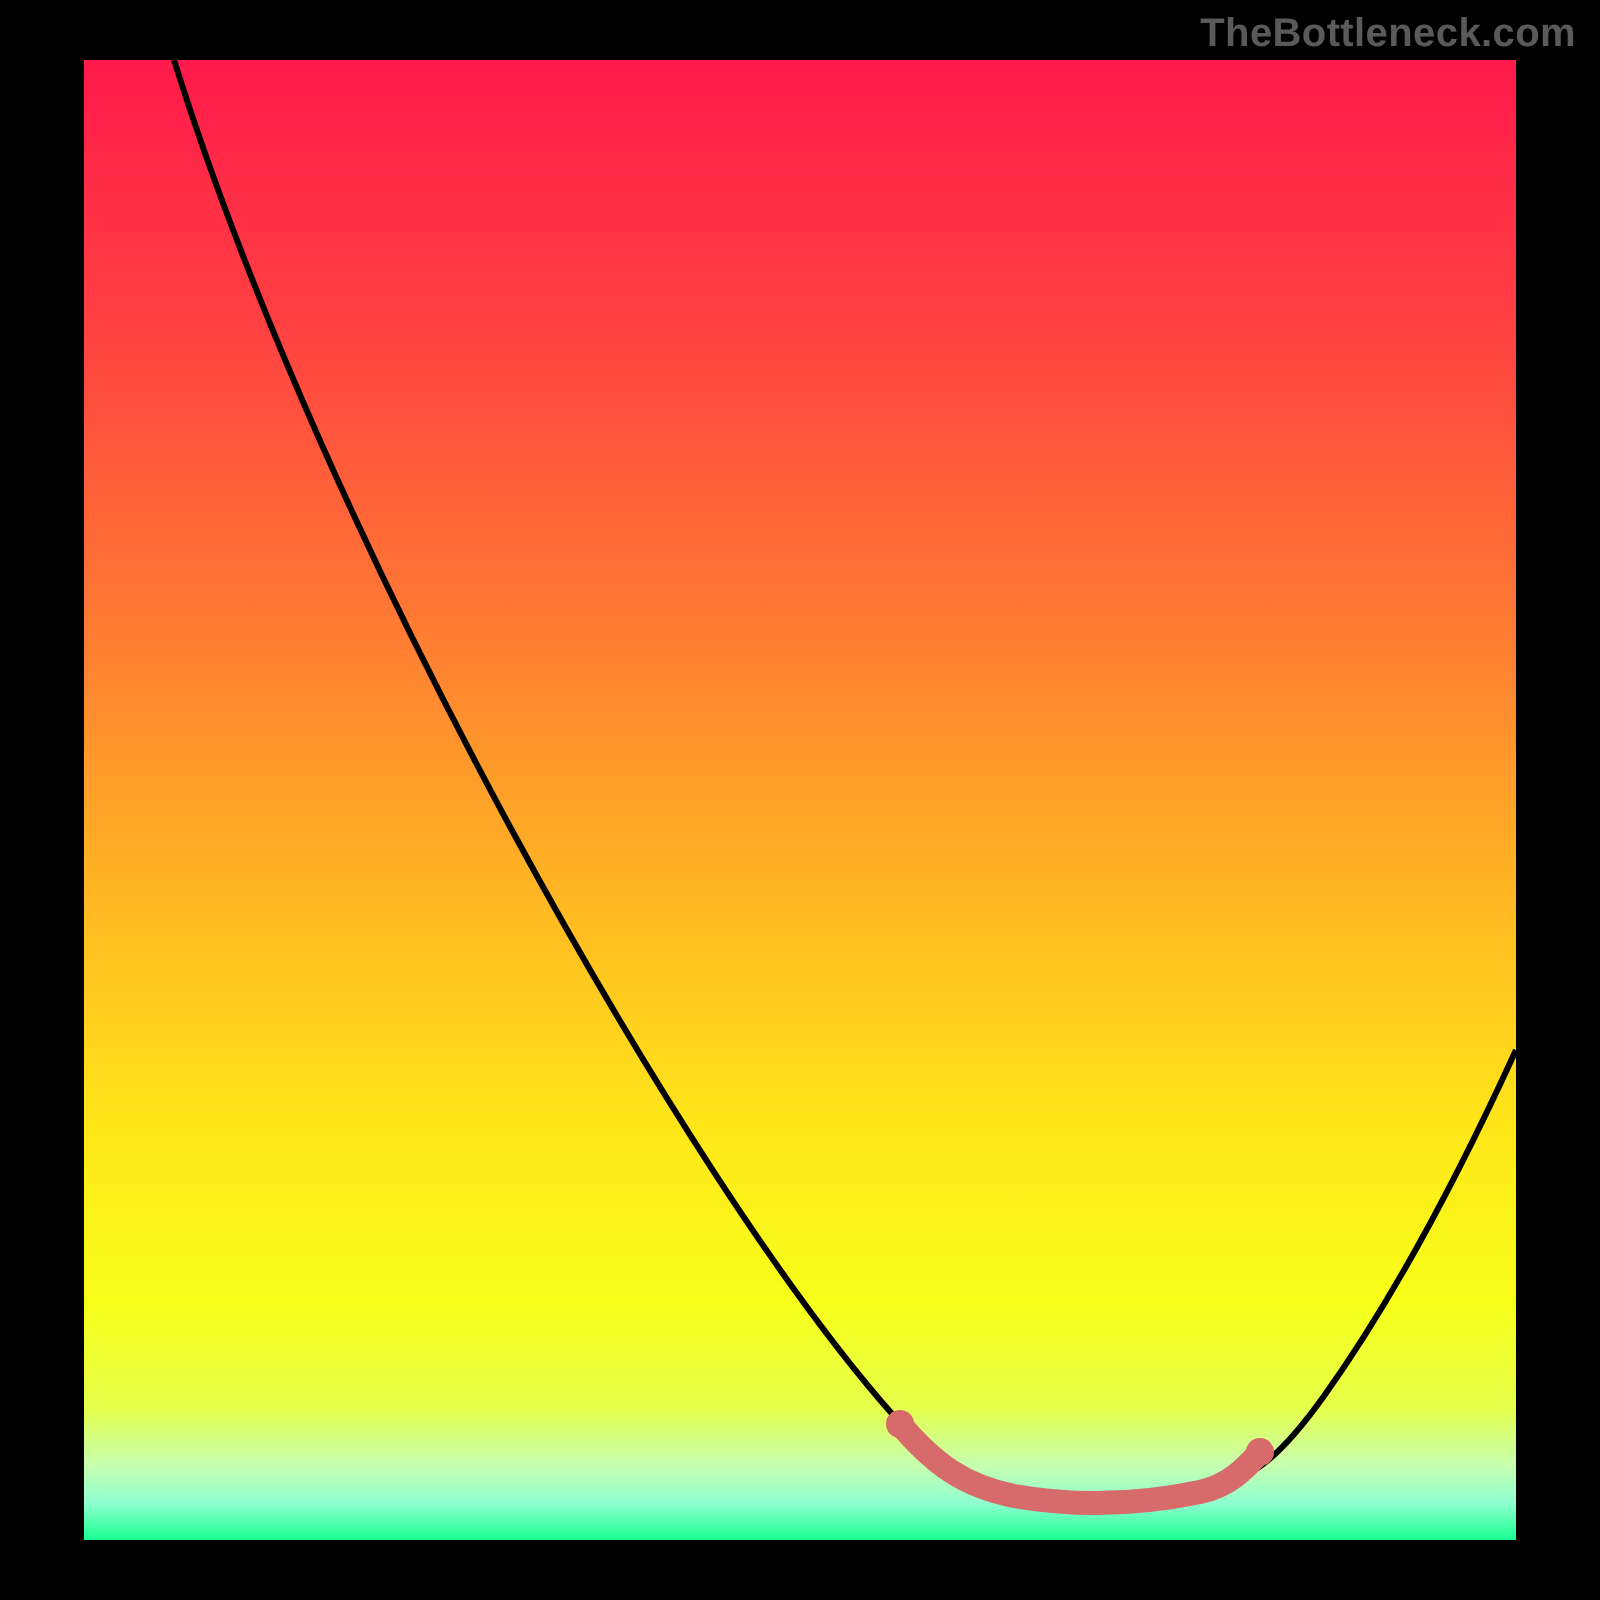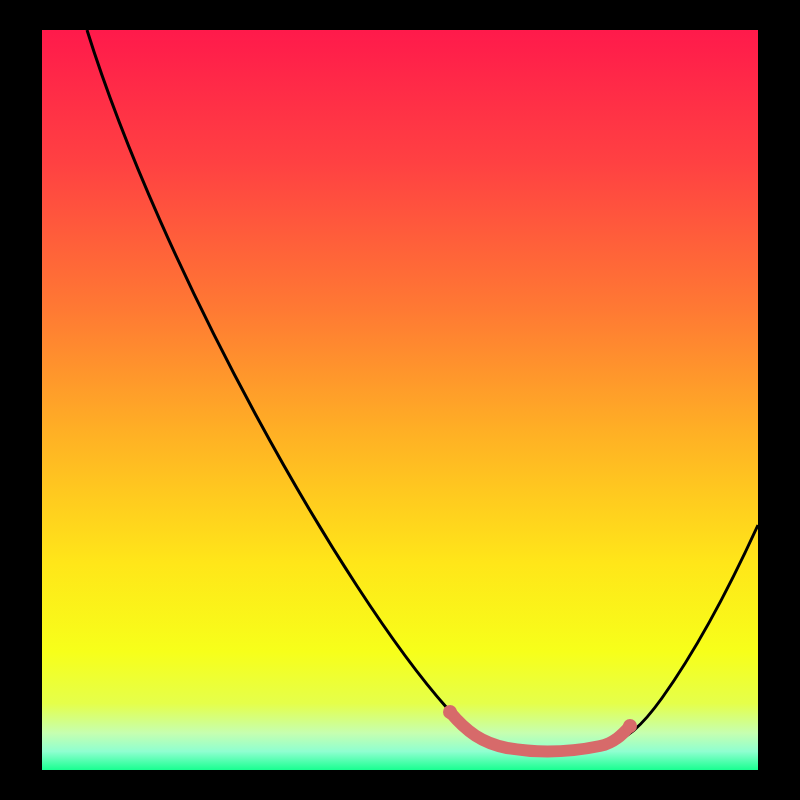--- a/index.html
+++ b/index.html
@@ -43,20 +43,21 @@
     position: absolute;
     inset: 0;
     width: 100%;
     height: 100%;
   }
 </style>
 </head>
 <body>
 <div class="frame">
 
+  <div class="watermark">TheBottleneck.com</div>
 
   <div class="plot">
     <svg class="gradient" viewBox="0 0 716 740" preserveAspectRatio="none">
       <defs>
         <linearGradient id="bg" x1="0" y1="0" x2="0" y2="1">
           <stop offset="0%" stop-color="#ff1a4b"></stop>
           <stop offset="18%" stop-color="#ff4142"></stop>
           <stop offset="38%" stop-color="#ff7a33"></stop>
           <stop offset="55%" stop-color="#ffb224"></stop>
           <stop offset="72%" stop-color="#ffe619"></stop>

